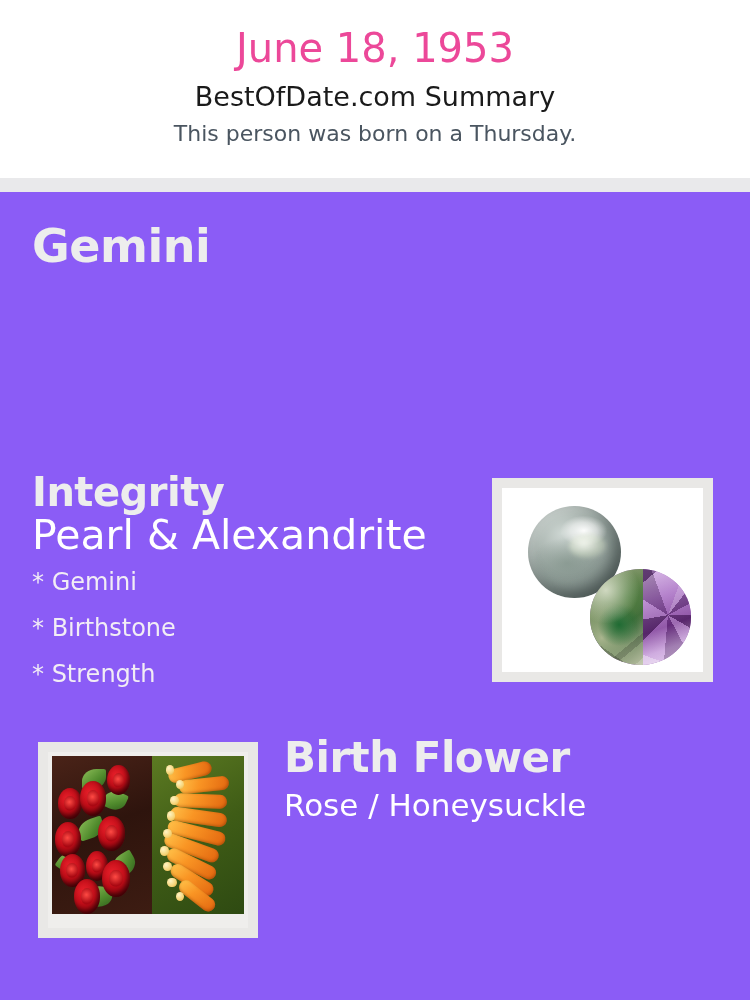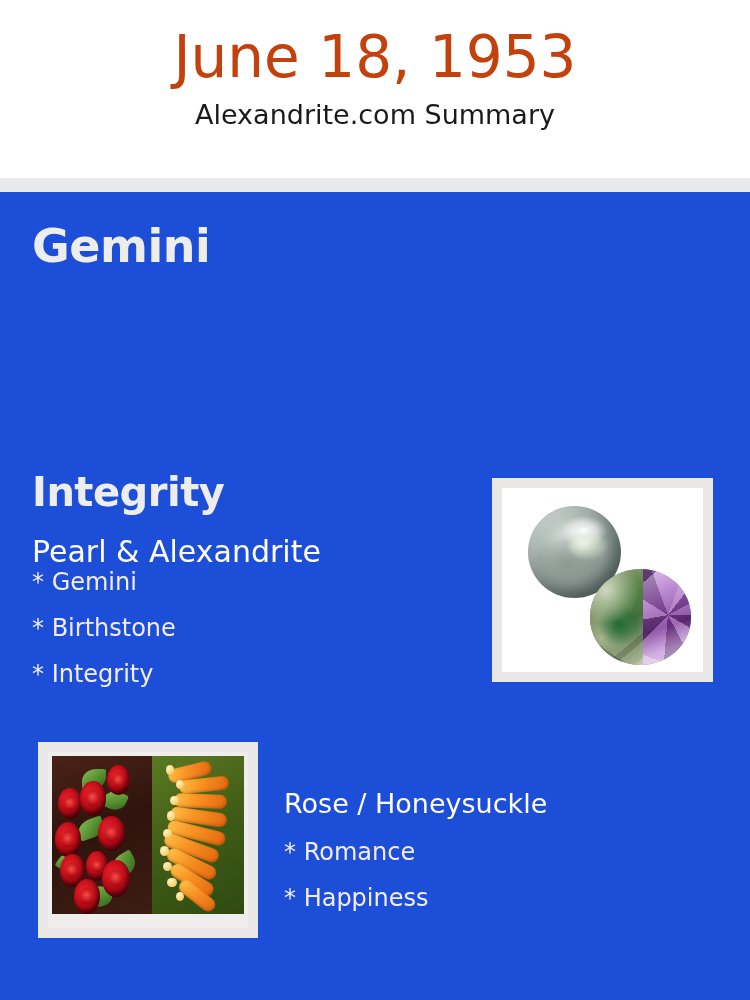--- a/index.html
+++ b/index.html
@@ -12,84 +12,84 @@
   }
   .page { position:relative; width:750px; height:1000px; background:#5B2382; }
 
   
   .header {
     position:absolute; left:0; top:0; width:750px; height:178px;
     background:#FFFFFF; text-align:center;
   }
   .header-date {
     font-family:"DejaVu Sans", sans-serif;
-    font-size:58px; font-weight:400; line-height:1;
-    color:#c2410c; letter-spacing:0px;
+    font-size:40px; font-weight:400; line-height:1;
+    color:#ec4899; letter-spacing:0px;
     padding-top:28px;
   }
   .header-site {
     font-family:"DejaVu Sans", sans-serif;
     font-size:27px; font-weight:400; line-height:1.1;
     color:#1A1A1A; padding-top:14px;
   }
   .header-sub {
     font-family:"DejaVu Sans", sans-serif;
     font-size:22px; font-weight:400; line-height:1.1;
     color:#4A5560; padding-top:10px;
   }
   .divider-band {
     position:absolute; left:0; top:178px; width:750px; height:14px;
     background:#E9E9EB;
   }
 
   
   .body-panel {
     position:absolute; left:0; top:192px; width:750px; height:808px;
-    background:#1d4ed8;
+    background:#8b5cf6;
   }
 
   .sign-name {
     position:absolute; left:32px; top:31px;
     font-size:46px; font-weight:700; color:#EDEDED;
     letter-spacing:-0.5px; line-height:1;
   }
   .sign-desc {
     position:absolute; left:32px; top:96px; width:676px;
     font-size:32px; font-weight:400; color:#FFFFFF;
     line-height:1.38;
   }
 
   
   .stone-title {
     position:absolute; left:32px; top:280px;
     font-size:40px; font-weight:700; color:#EDEDED;
     letter-spacing:-0.5px; line-height:1;
   }
   .stone-value {
-    position:absolute; left:32px; top:345px;
-    font-size:30px; font-weight:400; color:#FFFFFF; line-height:1;
+    position:absolute; left:32px; top:323px;
+    font-size:41px; font-weight:400; color:#FFFFFF; line-height:1;
   }
   .stone-traits {
     position:absolute; left:32px; top:378px;
     list-style:none;
   }
   .stone-traits li {
     font-size:24px; font-weight:400; color:#F2EDF5;
     line-height:1; margin-bottom:22px; white-space:nowrap;
   }
 
   
   .flower-title {
     position:absolute; left:284px; top:545px;
     font-size:42px; font-weight:700; color:#EDEDED;
     letter-spacing:-0.5px; line-height:1;
   }
   .flower-value {
     position:absolute; left:284px; top:598px;
-    font-size:27px; font-weight:400; color:#FFFFFF; line-height:1;
+    font-size:31px; font-weight:400; color:#FFFFFF; line-height:1;
   }
   .flower-traits {
     position:absolute; left:284px; top:648px;
     list-style:none;
   }
   .flower-traits li {
     font-size:24px; font-weight:400; color:#F2EDF5;
     line-height:1; margin-bottom:22px; white-space:nowrap;
   }
 
@@ -194,51 +194,49 @@
     background:radial-gradient(circle at 35% 32%, #fff4c4 0%, #f6d376 60%, #e0ab3a 100%);
   }
 </style>
 </head>
 <body>
 
 <div class="page">
 
   <div class="header">
     <div class="header-date">June 18, 1953</div>
-    <div class="header-site">Alexandrite.com Summary</div>
+    <div class="header-site">BestOfDate.com Summary</div>
+    <div class="header-sub">This person was born on a Thursday.</div>
   </div>
   <div class="divider-band"></div>
 
   <div class="body-panel">
 
     <div class="sign-name">Gemini</div>
 
     <div class="stone-title">Integrity</div>
     <div class="stone-value">Pearl &amp; Alexandrite</div>
     <ul class="stone-traits">
       <li>* Gemini</li>
       <li>* Birthstone</li>
-      <li>* Integrity</li>
+      <li>* Strength</li>
     </ul>
 
     <div class="frame stone-frame">
       <div class="frame-inner stone-canvas">
         <div class="pearl"></div>
         <div class="gem">
           <div class="gem-rough"></div>
           <div class="gem-facet"></div>
         </div>
       </div>
     </div>
 
+    <div class="flower-title">Birth Flower</div>
     <div class="flower-value">Rose / Honeysuckle</div>
-    <ul class="flower-traits">
-      <li>* Romance</li>
-      <li>* Happiness</li>
-    </ul>
 
     <div class="frame flower-frame">
       <div class="frame-inner flower-canvas">
         <div class="flower-split">
           <div class="roses">
             <span class="leaf" style="left:30%;top:8%;width:24%;height:13%;"></span>
             <span class="leaf" style="left:52%;top:22%;width:22%;height:12%;transform:rotate(25deg);"></span>
             <span class="leaf" style="left:26%;top:40%;width:26%;height:12%;transform:rotate(-18deg);"></span>
             <span class="leaf" style="left:6%;top:62%;width:22%;height:12%;transform:rotate(35deg);"></span>
             <span class="leaf" style="left:60%;top:62%;width:24%;height:13%;transform:rotate(-30deg);"></span>

